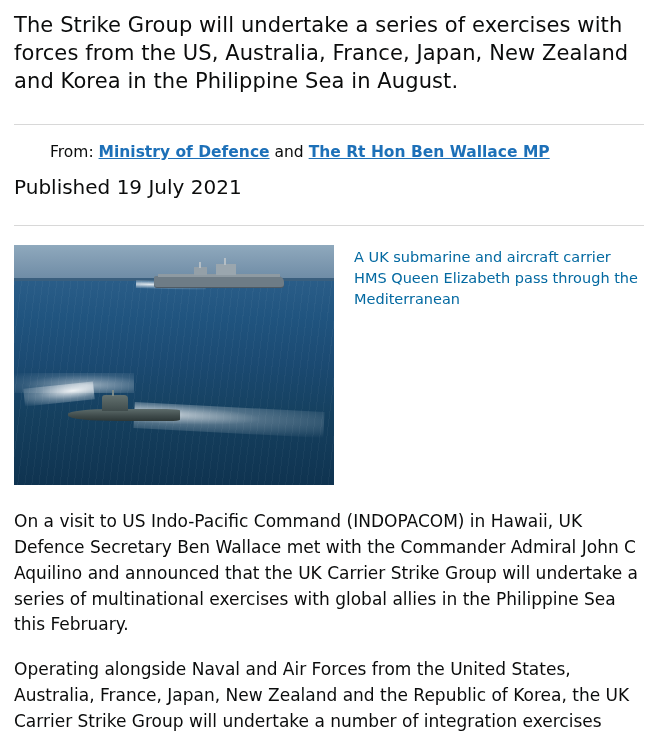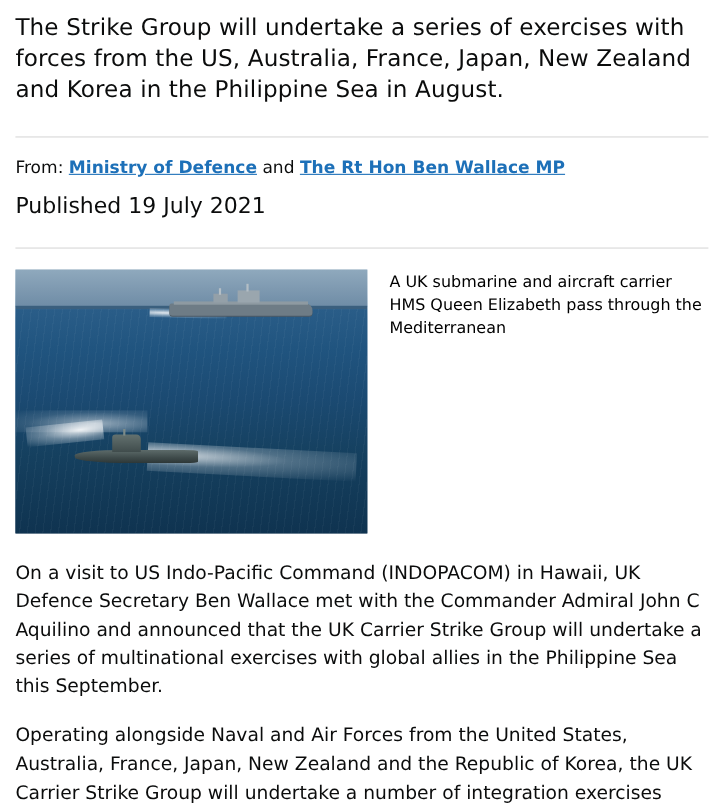--- a/index.html
+++ b/index.html
@@ -33,20 +33,21 @@
     border: 0;
     border-top: 1px solid #d8d8d8;
     margin: 28px 0 0 0;
     height: 0;
   }
   .meta {
     margin-top: 16px;
     font-size: 15.5px;
     line-height: 1.5;
     color: #0b0c0c;
+    margin-left: 36px;
   }
   .meta a {
     color: #1d70b8;
     text-decoration: underline;
     font-weight: 700;
   }
   .meta .from-label {
     color: #0b0c0c;
   }
   .published {
@@ -186,21 +187,21 @@
     position: absolute;
     left: 0px; top: 128px; width: 120px; height: 20px;
     background: radial-gradient(ellipse at 60% 60%, rgba(255,255,255,0.55) 0%, rgba(255,255,255,0.12) 60%, rgba(255,255,255,0) 100%);
   }
   .caption {
     flex: 1;
     padding-left: 20px;
     padding-top: 2px;
     font-size: 14.5px;
     line-height: 1.45;
-    color: #000000;
+    color: #0369a1;
   }
   .body-text {
     margin-top: 24px;
     font-size: 17px;
     line-height: 1.52;
     color: #0b0c0c;
   }
   .body-text p {
     margin: 0 0 19px 0;
   }
@@ -248,17 +249,17 @@
       <div class="sub">
         <div class="body"></div>
         <div class="sail"></div>
         <div class="periscope"></div>
       </div>
     </div>
     <div class="caption">A UK submarine and aircraft carrier HMS Queen Elizabeth pass through the Mediterranean</div>
   </div>
 
   <div class="body-text">
-    <p>On a visit to US Indo-Pacific Command (INDOPACOM) in Hawaii, UK Defence Secretary Ben Wallace met with the Commander Admiral John C Aquilino and announced that the UK Carrier Strike Group will undertake a series of multinational exercises with global allies in the Philippine Sea this September.</p>
+    <p>On a visit to US Indo-Pacific Command (INDOPACOM) in Hawaii, UK Defence Secretary Ben Wallace met with the Commander Admiral John C Aquilino and announced that the UK Carrier Strike Group will undertake a series of multinational exercises with global allies in the Philippine Sea this February.</p>
     <p>Operating alongside Naval and Air Forces from the United States, Australia, France, Japan, New Zealand and the Republic of Korea, the UK Carrier Strike Group will undertake a number of integration exercises designed to build</p>
   </div>
 
 </div>
 
 </body></html>

